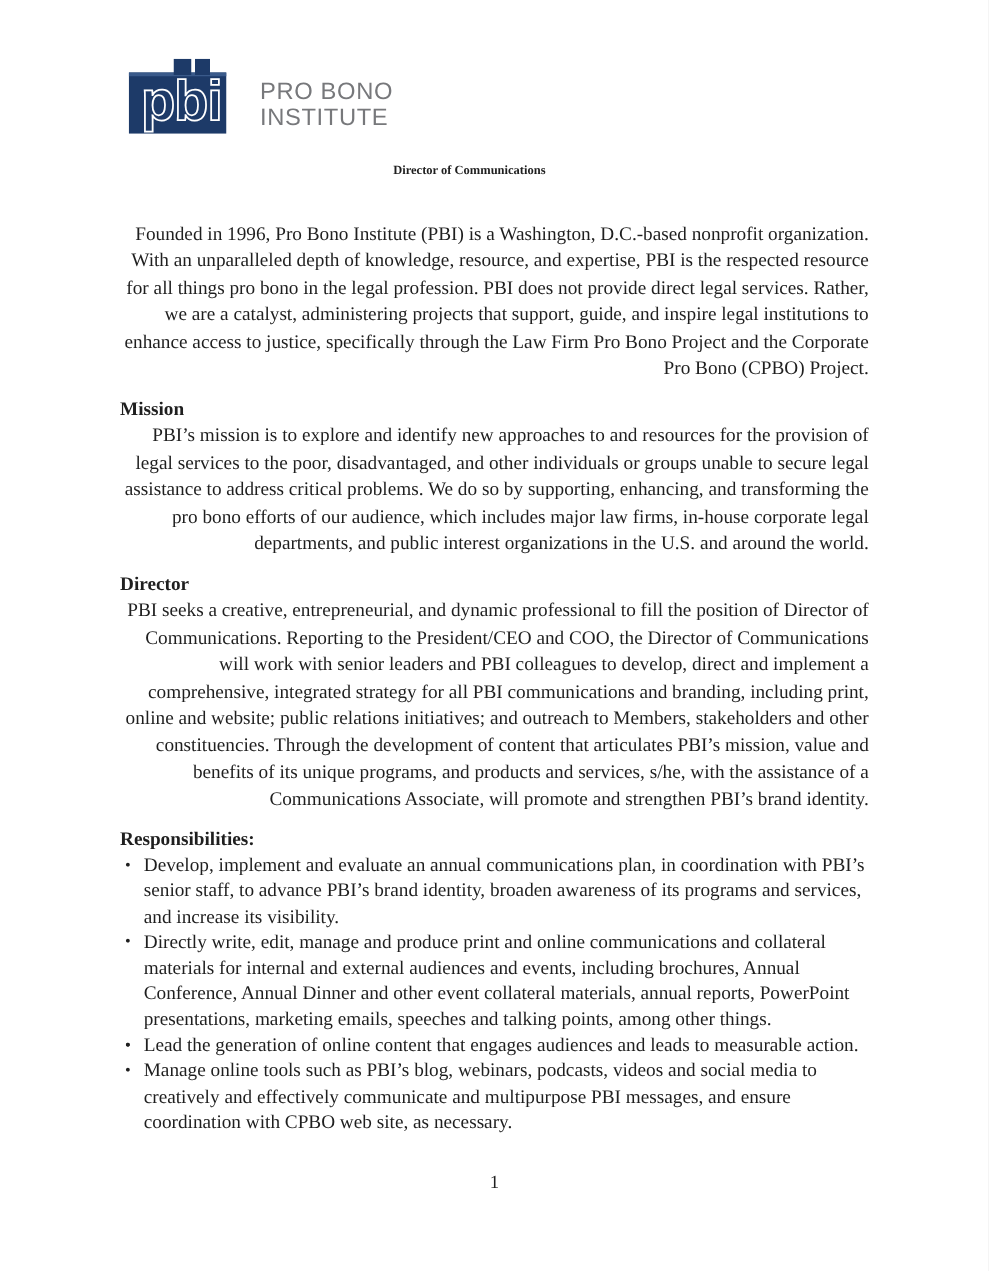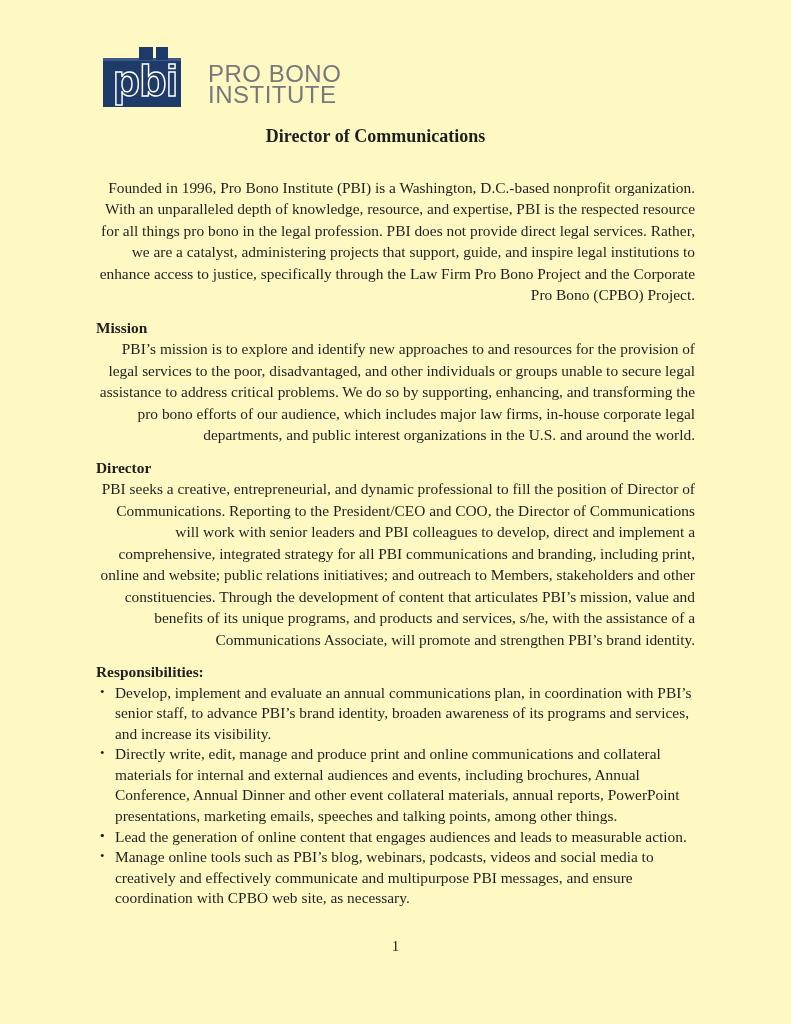--- a/index.html
+++ b/index.html
@@ -2,50 +2,50 @@
 <html><head>
 <meta charset="utf-8">
 <style>
   * { margin: 0; padding: 0; box-sizing: border-box; }
   html, body { background: #e8e8e8; }
   .page {
     position: relative;
     width: 791px;
     height: 1024px;
     margin: 0 auto;
-    background: #fef9c3;
+    background: #ffffff;
     font-family: "Liberation Serif", serif;
     color: #1f1f1f;
     overflow: hidden;
   }
   .content { padding: 0 96px; }
 
   
   .logo-row {
     display: flex;
     align-items: flex-end;
     margin: 47px 0 0 7px;
     height: 60px;
   }
   .logo-mark { display: block; }
   .wordmark {
     font-family: "Liberation Sans", sans-serif;
-    font-size: 24px;
+    font-size: 19px;
     line-height: 21px;
     letter-spacing: 0.5px;
     color: #77787b;
     margin: 0 12px 2px 9px;
     white-space: nowrap;
   }
 
   
   .title-block {
     margin-top: 21px;
     text-align: center;
-    font-size: 18px;
+    font-size: 10px;
     line-height: 17.5px;
     padding-right: 40px;
   }
   .title-main { font-weight: bold; }
   .title-sub { font-weight: bold; font-style: italic; }
 
   
   .section { margin-top: 11px; font-size: 15.4px; line-height: 21.5px; }
   .section.first { margin-top: 31px; }
   .section-heading { font-weight: bold; }

